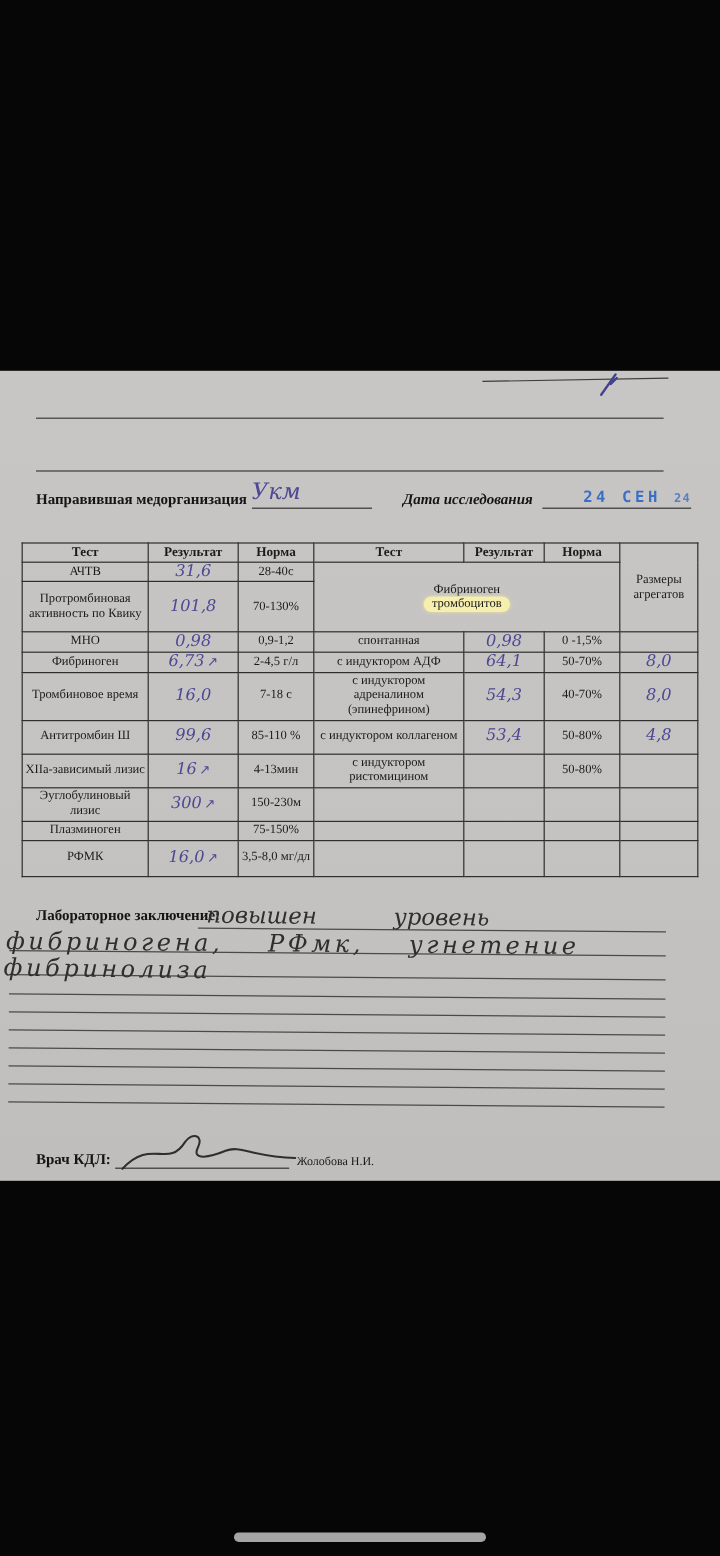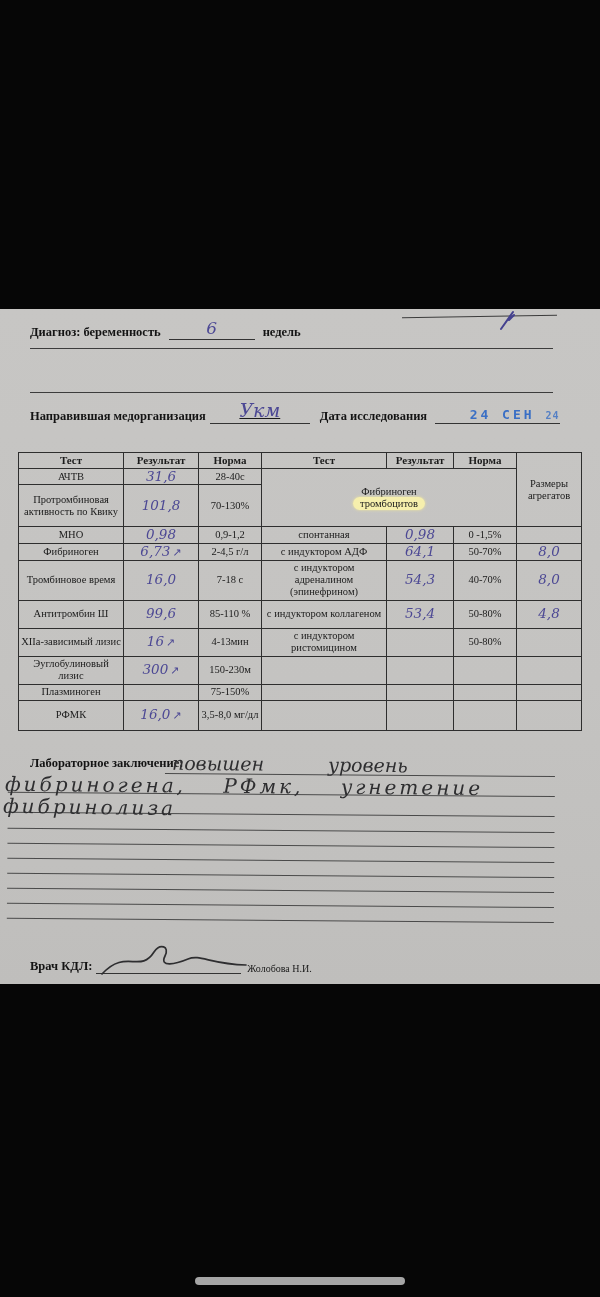--- a/index.html
+++ b/index.html
@@ -16,21 +16,21 @@
   
   .hw{font-family:"DejaVu Serif",serif;font-style:italic;}
   .ink{color:#4c4894;}
   .gray-ink{color:#2e2e30;}
 
   
   .frm-row{position:absolute;display:flex;align-items:flex-end;}
   .fill{border-bottom:1.4px solid #333;flex:1;height:15px;}
   .diag-fill{width:86px;flex:none;text-align:center;border-bottom:1.4px solid #333;height:20px;margin:0 8px;}
   .diag-fill .hw{font-size:17px;line-height:18px;}
-  .org-fill{width:100px;flex:none;text-align:center;border-bottom:1.4px solid #333;height:24px;margin:0 8px 0 4px;text-decoration:underline;}
+  .org-fill{width:100px;flex:none;text-align:left;border-bottom:1.4px solid #333;height:24px;margin:0 8px 0 4px;}
   .org-fill .hw{font-size:19px;line-height:22px;}
   .date-fill{flex:1;border-bottom:1.4px solid #333;height:18px;text-align:center;margin-left:8px;}
   .stamp{font-family:"DejaVu Sans Mono",monospace;font-weight:bold;color:#3a6fc5;
          font-size:13px;letter-spacing:3px;white-space:nowrap;margin-left:34px;}
   .stamp-yr{font-size:10px;opacity:.8;letter-spacing:1px;}
 
   
   .pen-tick{position:absolute;left:497px;top:0px;width:26px;height:22px;}
 
   
@@ -69,35 +69,30 @@
   <div class="photo">
     <div class="sheet">
 
       <div class="rule" style="top:7px;left:402px;width:155px;transform:rotate(-1deg);"></div>
       <div class="pen-tick">
         <svg width="26" height="22" viewBox="0 0 26 22">
           <path d="M4 20 L16 3 M12 11 L17 6" fill="none" stroke="#44418f" stroke-width="2" stroke-linecap="round"></path>
         </svg>
       </div>
 
-      <div class="frm-row" style="top:10px;left:30px;">
-        <span class="lbl">Диагноз: беременность</span>
-        <span class="diag-fill"><span class="hw ink">6</span></span>
-        <span class="lbl">недель</span>
-      </div>
 
       <div class="rule" style="top:39px;left:30px;width:523px;"></div>
 
 
       <div class="rule" style="top:83px;left:30px;width:523px;"></div>
 
       <div class="frm-row" style="top:90px;left:30px;width:530px;">
         <span class="lbl">Направившая медорганизация</span>
         <span class="org-fill"><span class="hw ink">Укм</span></span>
-        <span class="lbl" style="margin-left:2px;">Дата исследования</span>
+        <span class="lbl" style="margin-left:18px;font-style:italic;">Дата исследования</span>
         <span class="date-fill">
           <span class="stamp"><span>24 СЕН</span> <span class="stamp-yr">24</span></span>
         </span>
       </div>
 
       <div class="tbl-wrap">
         <table class="lab">
           <colgroup>
             <col style="width:105px">
               <col style="width:75px">

